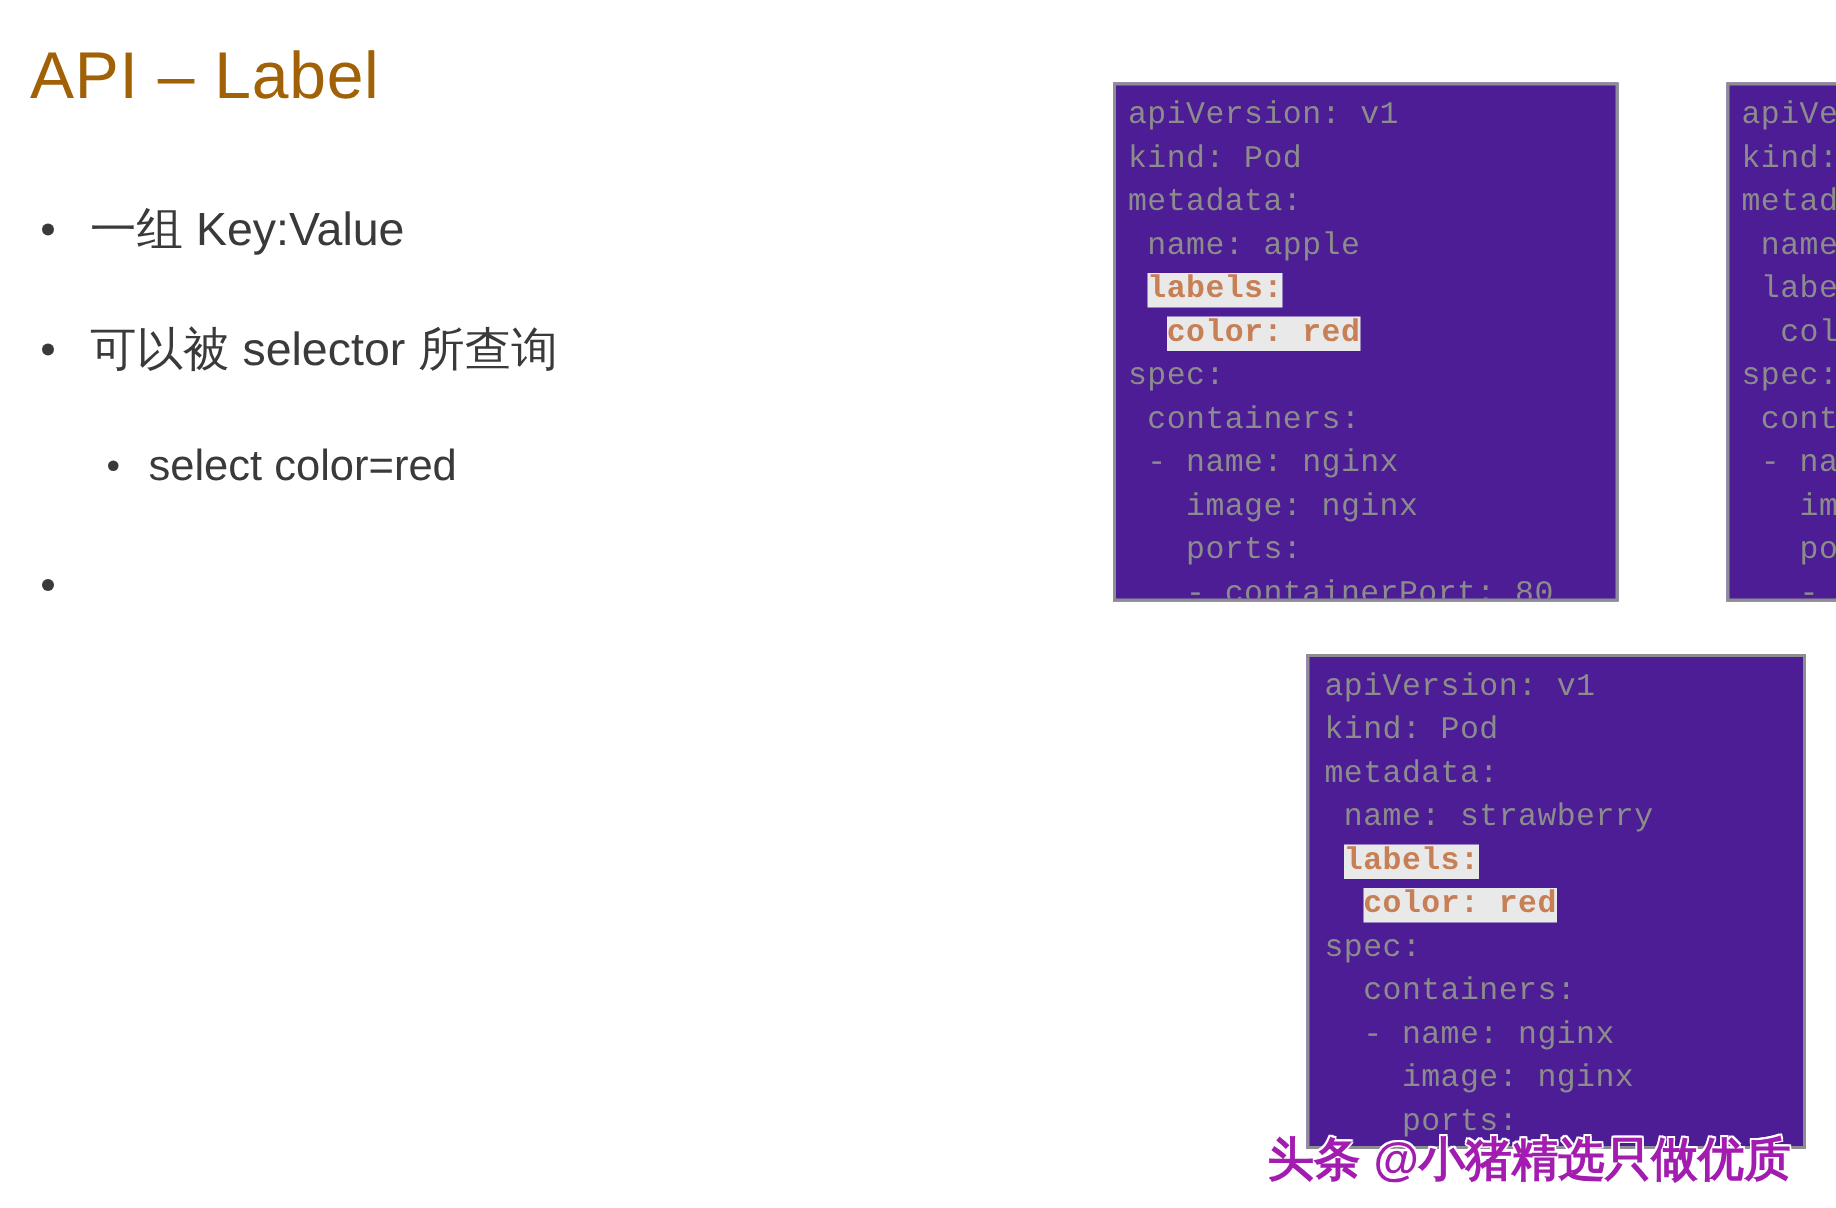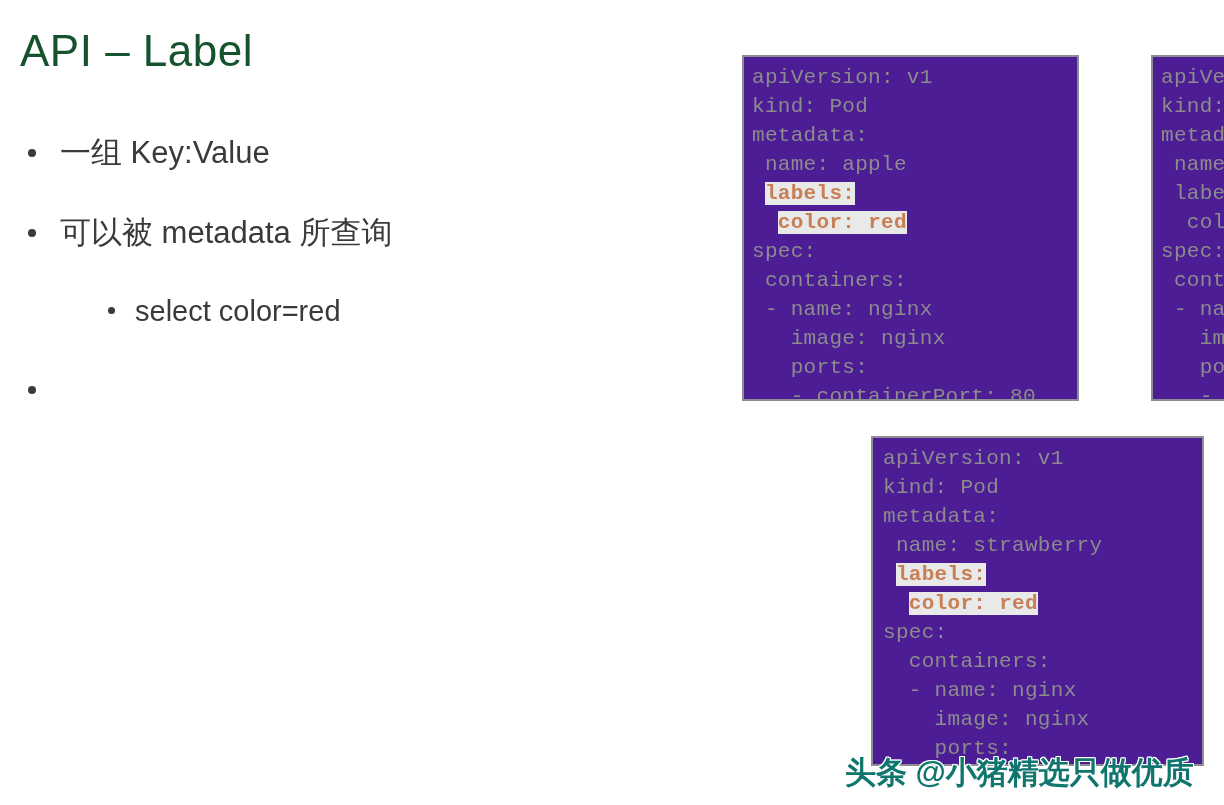--- a/index.html
+++ b/index.html
@@ -16,21 +16,21 @@
     -webkit-font-smoothing: antialiased;
   }
 
   
   .slide-title {
     position: absolute;
     left: 20px;
     top: 26px;
     font-size: 44px;
     font-weight: 400;
-    color: #14532d;
+    color: #a16207;
     letter-spacing: 0.5px;
     white-space: nowrap;
   }
 
   
   .bullet-list {
     position: absolute;
     left: 0;
     top: 132px;
     width: 700px;
@@ -40,21 +40,20 @@
     align-items: flex-start;
     position: relative;
   }
   .bullet-row.level-1 {
     padding-left: 28px;
     margin-bottom: 38px;
   }
   .bullet-row.level-2 {
     padding-left: 72px;
     margin-bottom: 38px;
-    margin-left: 36px;
   }
   .bullet-dot {
     flex: 0 0 auto;
     border-radius: 50%;
     background: #3a3a3a;
   }
   .level-1 .bullet-dot {
     width: 8px;
     height: 8px;
     margin-top: 17px;
@@ -119,21 +118,21 @@
     font-weight: bold;
   }
 
   
   .watermark {
     position: absolute;
     left: 845px;
     top: 752px;
     font-size: 31px;
     font-weight: 700;
-    color: #0f766e;
+    color: #a21caf;
     white-space: nowrap;
     text-shadow:
        1px 0 0 #ffffff, -1px 0 0 #ffffff,
        0 1px 0 #ffffff, 0 -1px 0 #ffffff,
        1px 1px 0 #ffffff, -1px -1px 0 #ffffff,
        1px -1px 0 #ffffff, -1px 1px 0 #ffffff;
     letter-spacing: 0px;
   }
 </style>
 </head>
@@ -141,21 +140,21 @@
 
 <div class="slide-title">API – Label</div>
 
 <div class="bullet-list">
     <div class="bullet-row level-1">
       <span class="bullet-dot"></span>
       <span class="bullet-text">一组 Key:Value</span>
     </div>
     <div class="bullet-row level-1">
       <span class="bullet-dot"></span>
-      <span class="bullet-text">可以被 metadata 所查询</span>
+      <span class="bullet-text">可以被 selector 所查询</span>
     </div>
     <div class="bullet-row level-2">
       <span class="bullet-dot"></span>
       <span class="bullet-text">select color=red</span>
     </div>
     <div class="bullet-row level-1">
       <span class="bullet-dot"></span>
     </div>
   </div>
 

